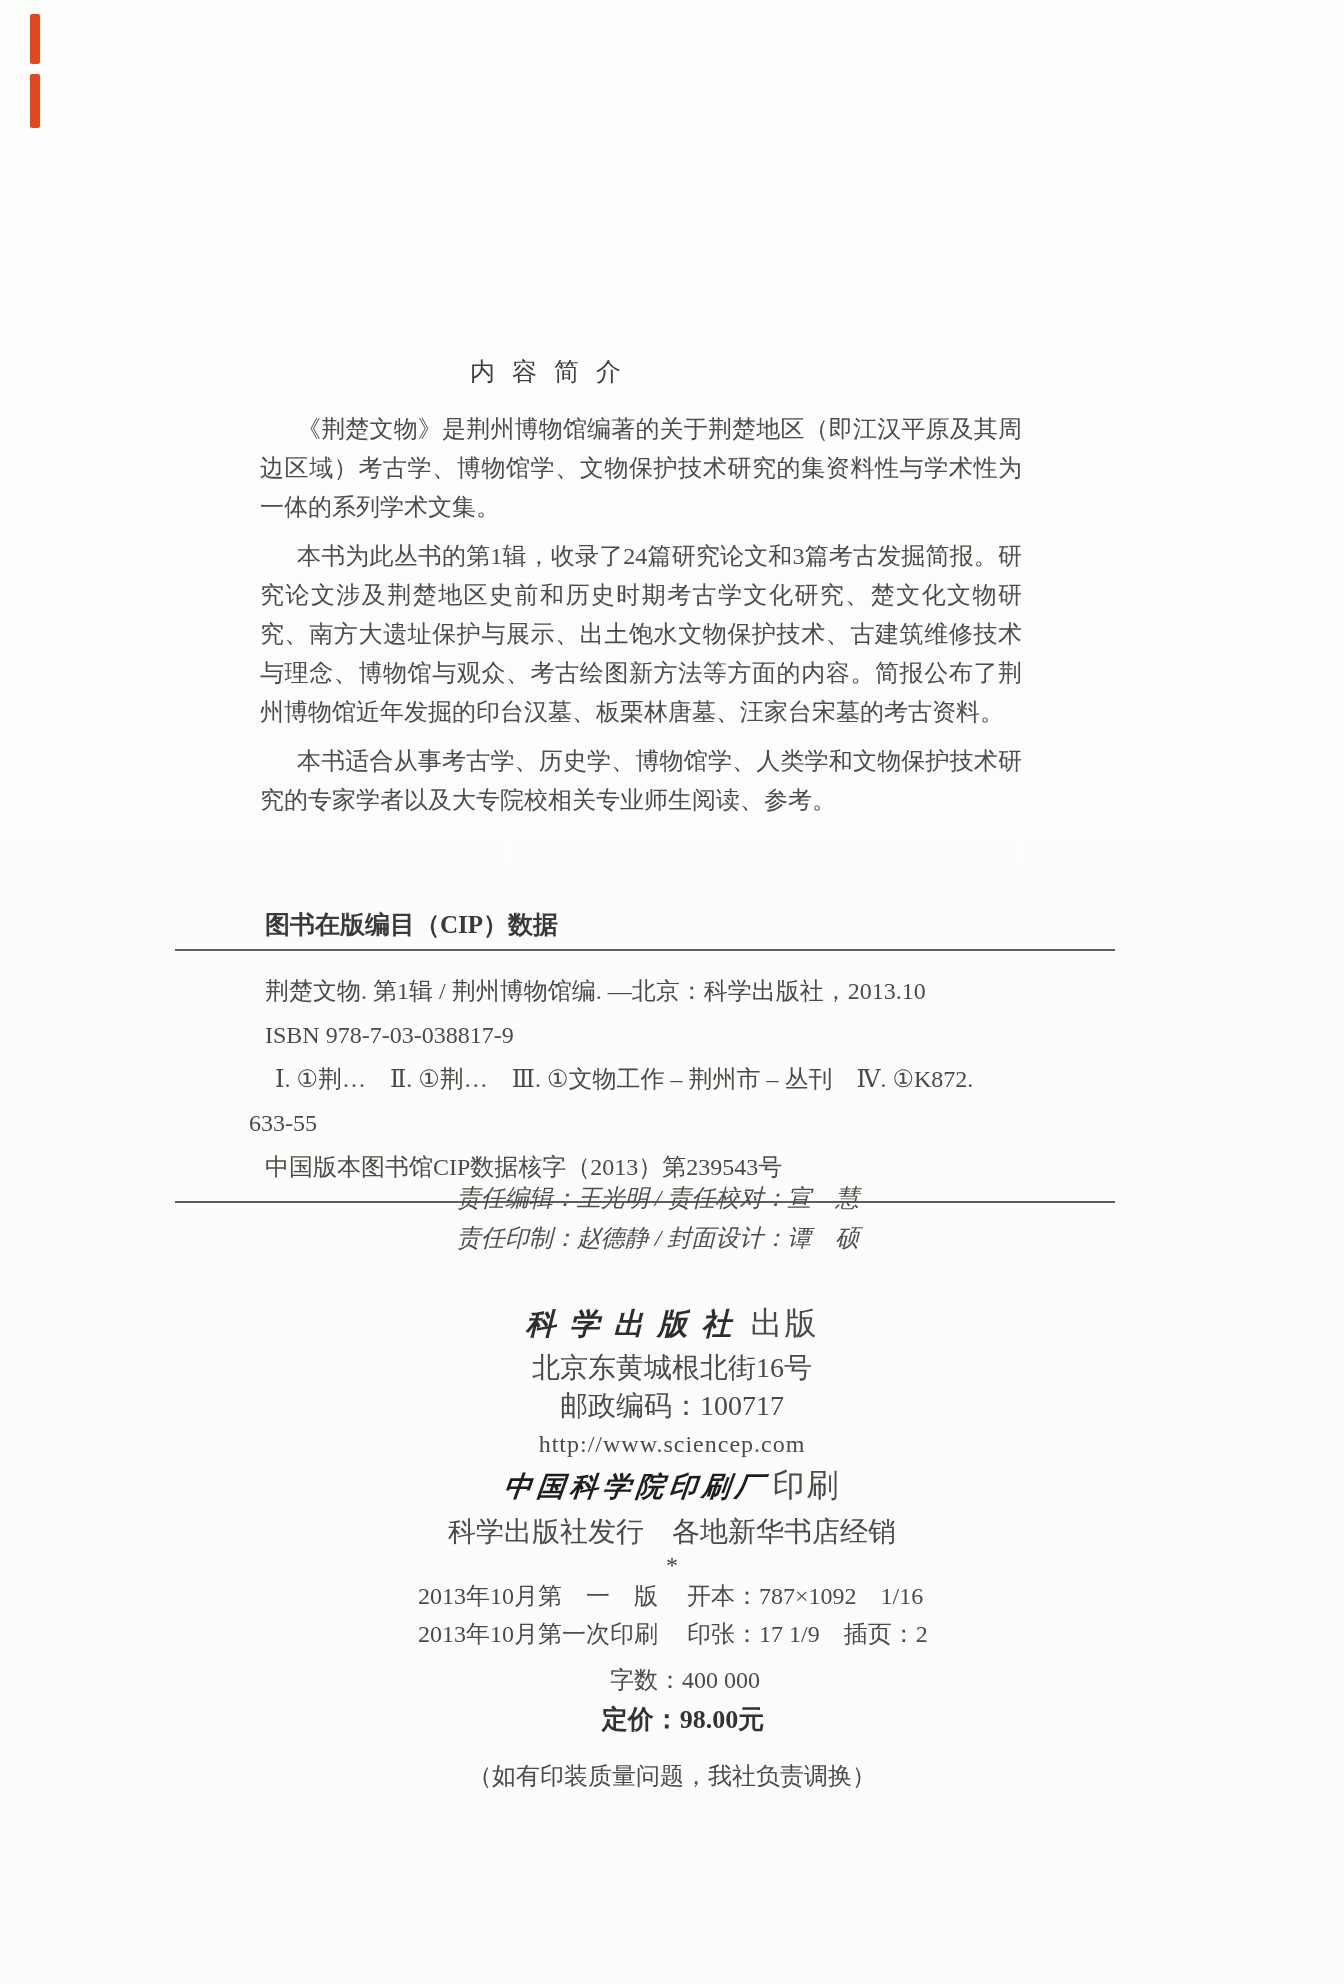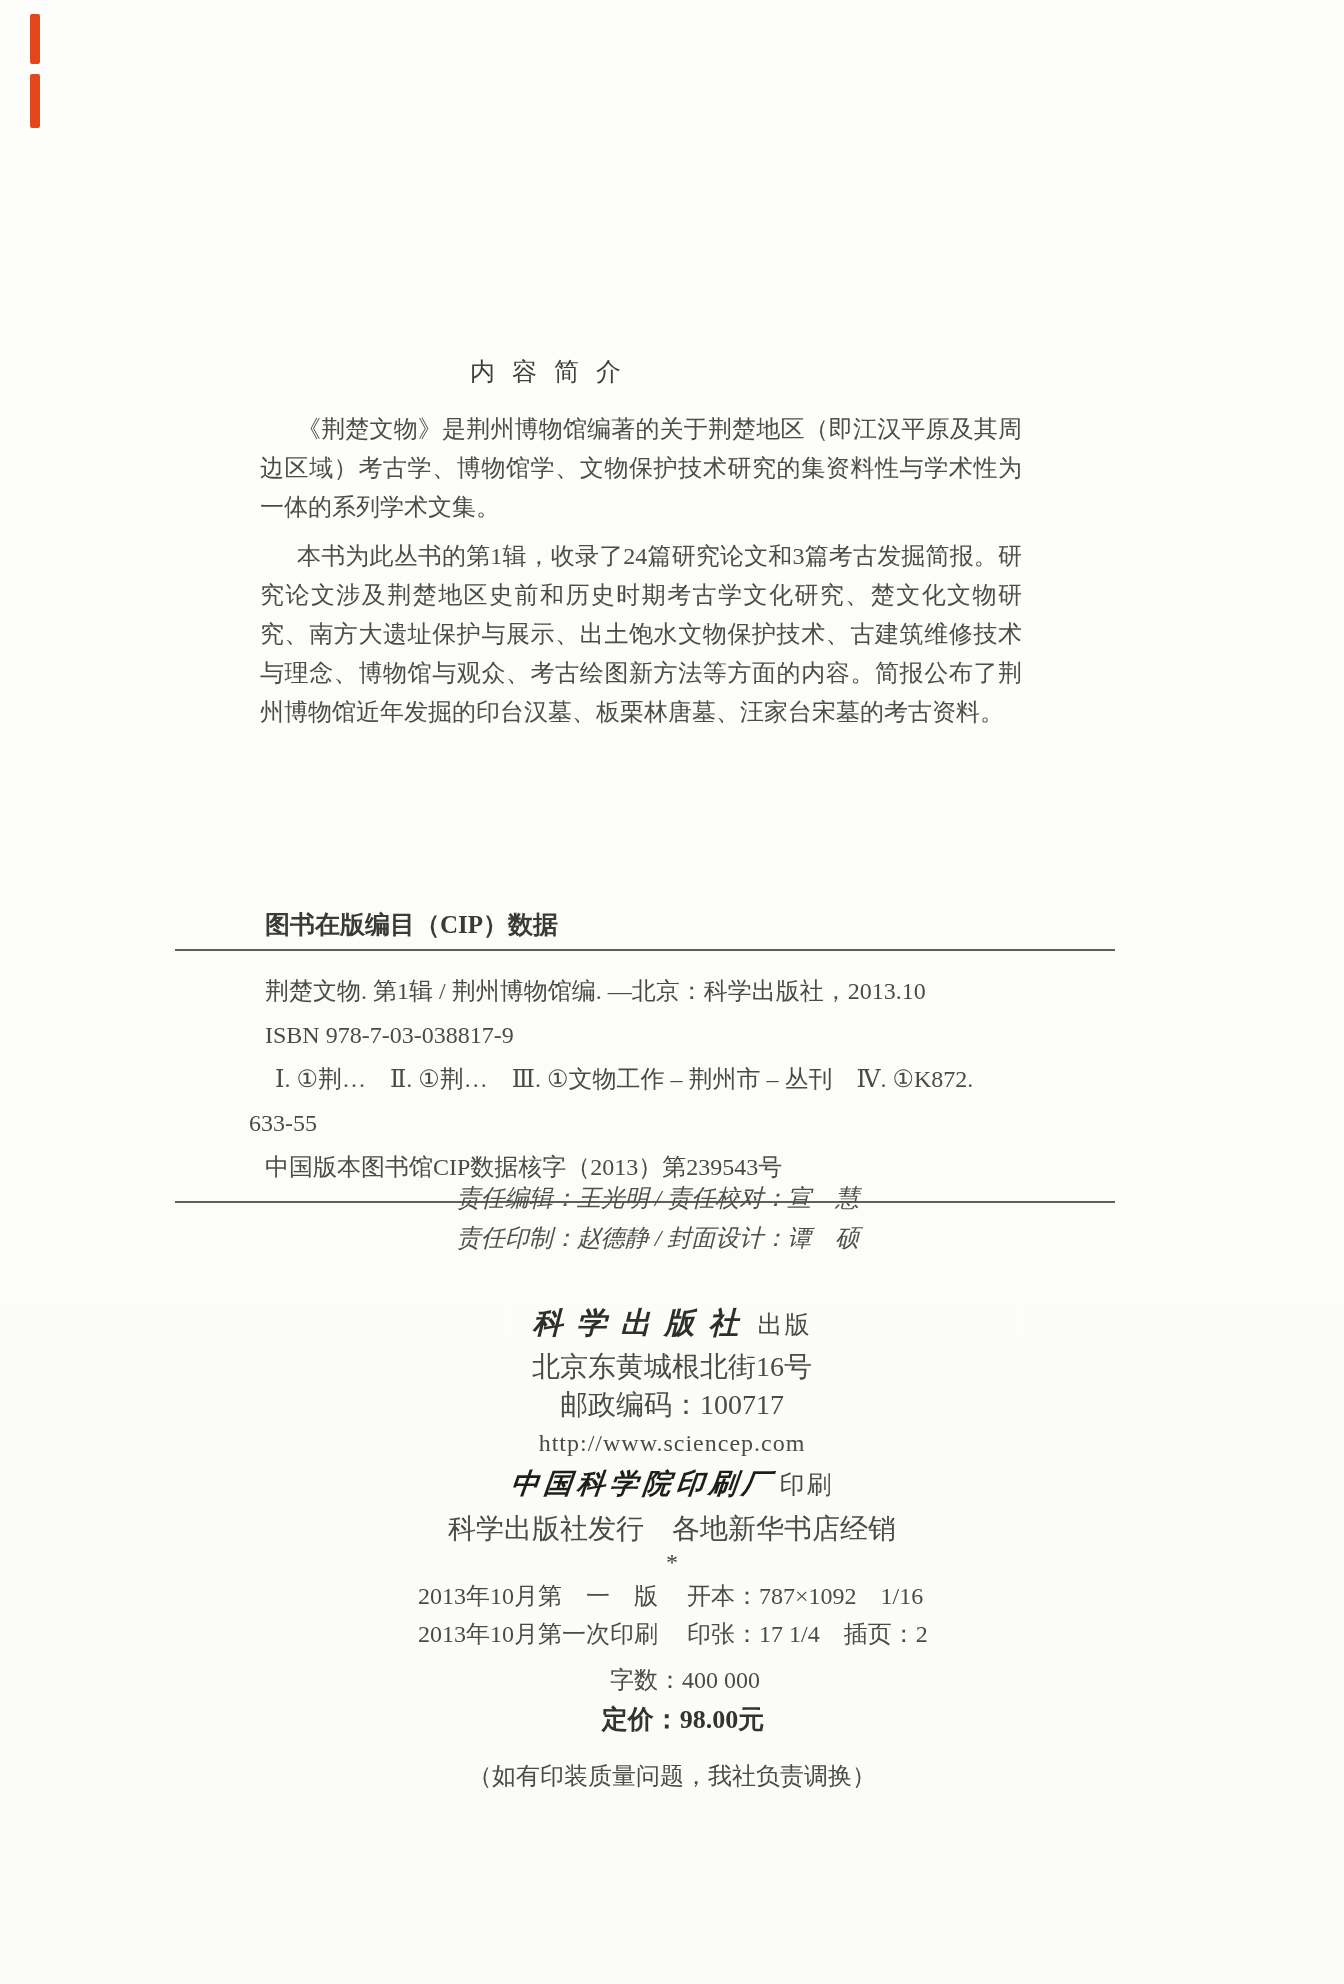--- a/index.html
+++ b/index.html
@@ -42,21 +42,21 @@
 
   .credits {
     position:absolute; left:0; top:1178px; width:1316px;
     text-align:center; font-size:24px; line-height:40px;
     font-style:italic; color:#4e4e4c;
   }
 
   .publisher { position:absolute; left:0; top:1303px; width:1344px; text-align:center; color:#4a4a48; }
   .pub-name-line { line-height:40px; white-space:nowrap; }
   .pub-name { font-size:30px; font-weight:bold; font-style:italic; letter-spacing:14px; color:#2e2e2c; }
-  .pub-suffix { font-size:25px; margin-left:5px; letter-spacing:2px; }
+  .pub-suffix { font-size:32px; margin-left:5px; letter-spacing:2px; }
   .pub-line { font-size:28px; line-height:38px; }
   .pub-url { font-size:24px; line-height:38px; letter-spacing:1px; }
   .printer-line { line-height:44px; white-space:nowrap; }
   .printer-name { font-size:28px; font-weight:900; font-style:italic; letter-spacing:5px; color:#1d1d1b; transform:skewX(-6deg); display:inline-block; }
   .asterisk { font-size:24px; line-height:28px; color:#3c3c3a; }
 
   .edition { position:absolute; left:402px; top:1577px; width:540px; font-size:24px; color:#4a4a48; }
   .ed-row { display:flex; line-height:38px; padding-left:16px; white-space:nowrap; }
   .ed-left { flex:1; text-align:left; }
   .ed-right { width:255px; text-align:left; }
@@ -72,20 +72,21 @@
   <div class="red-marks">
     <span class="red-dash d1"></span>
     <span class="red-dash d2"></span>
   </div>
 
   <h1 class="title">内容简介</h1>
 
   <div class="intro">
     <p>《荆楚文物》是荆州博物馆编著的关于荆楚地区（即江汉平原及其周边区域）考古学、博物馆学、文物保护技术研究的集资料性与学术性为一体的系列学术文集。</p>
     <p>本书为此丛书的第1辑，收录了24篇研究论文和3篇考古发掘简报。研究论文涉及荆楚地区史前和历史时期考古学文化研究、楚文化文物研究、南方大遗址保护与展示、出土饱水文物保护技术、古建筑维修技术与理念、博物馆与观众、考古绘图新方法等方面的内容。简报公布了荆州博物馆近年发掘的印台汉墓、板栗林唐墓、汪家台宋墓的考古资料。</p>
+    <p>本书适合从事考古学、历史学、博物馆学、人类学和文物保护技术研究的专家学者以及大专院校相关专业师生阅读、参考。</p>
   </div>
 
   <div class="cip-block">
     <div class="cip-header">图书在版编目（CIP）数据</div>
     <div class="cip-rule"></div>
     <div class="cip-body">
       <div class="cip-line">荆楚文物. 第1辑 / 荆州博物馆编. —北京：科学出版社，2013.10</div>
       <div class="cip-line">ISBN 978-7-03-038817-9</div>
       <div class="cip-line cls">Ⅰ. ①荆…　Ⅱ. ①荆…　Ⅲ. ①文物工作 – 荆州市 – 丛刊　Ⅳ. ①K872.</div>
       <div class="cip-line cls-cont">633-55</div>
@@ -113,20 +114,20 @@
     <div class="asterisk">*</div>
   </div>
 
   <div class="edition">
     <div class="ed-row">
       <span class="ed-left">2013年10月第　一　版</span>
       <span class="ed-right">开本：787×1092　1/16</span>
     </div>
     <div class="ed-row">
       <span class="ed-left">2013年10月第一次印刷</span>
-      <span class="ed-right">印张：17 1/4　插页：2</span>
+      <span class="ed-right">印张：17 1/9　插页：2</span>
     </div>
     <div class="ed-center">字数：400 000</div>
     <div class="ed-price">定价：98.00元</div>
     <div class="ed-note">（如有印装质量问题，我社负责调换）</div>
   </div>
 
 </div>
 
 </body></html>

